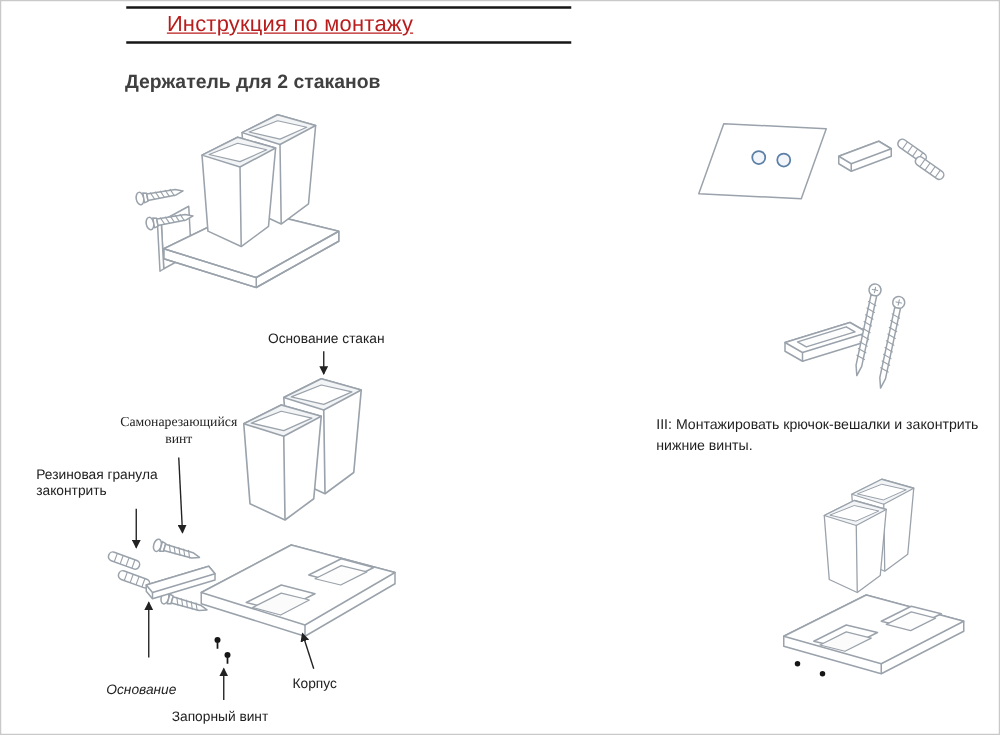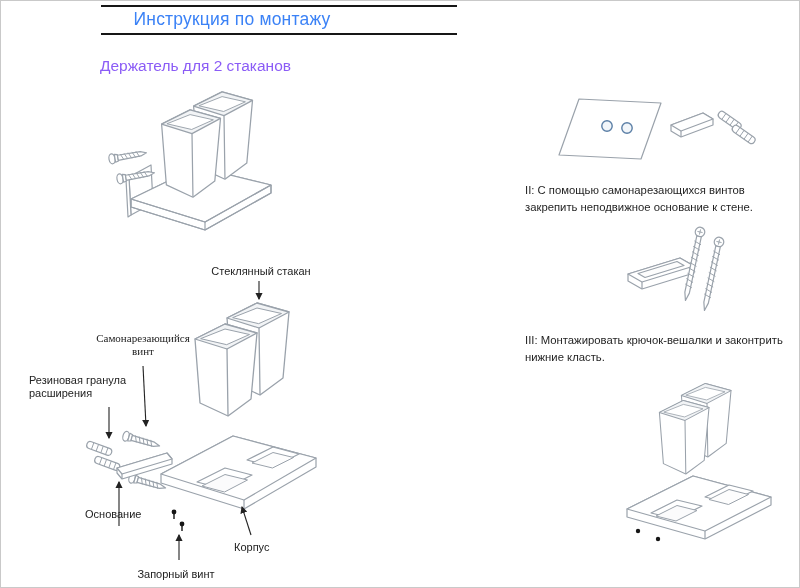--- a/index.html
+++ b/index.html
@@ -3,22 +3,22 @@
 <meta charset="utf-8">
 <style>
   * { margin:0; padding:0; box-sizing:border-box; }
   html,body { background:#ffffff; }
   body { font-family:"Liberation Sans", sans-serif; }
   .page {
     position:relative; width:800px; height:588px; background:#fff;
     border:1px solid #c9c9c9; overflow:hidden; color:#1f1f1f;
   }
   .rule { position:absolute; background:#161616; }
-  .title { position:absolute; font-size:17.5px; color:#3b82f6; text-align:center; letter-spacing:.2px; }
-  .subtitle { position:absolute; font-size:15.5px; color:#8b5cf6; }
+  .title { position:absolute; font-size:17.5px; color:#b91c1c; text-align:center; letter-spacing:.2px;text-decoration:underline; }
+  .subtitle { position:absolute; font-size:15.5px; color:#404040;font-weight:bold; }
   .lbl { position:absolute; font-size:11px; line-height:1.22; color:#222; }
   .step { position:absolute; font-size:11.3px; line-height:1.48; color:#1f1f1f; width:272px; }
   svg.fig { position:absolute; overflow:visible; }
 </style>
 </head>
 <body>
 
 <div class="page">
 
   <svg width="0" height="0" style="position:absolute">
@@ -110,62 +110,58 @@
     <g stroke="#222" stroke-width="1.1" fill="none">
       <path d="M238,27 L238,45" marker-end="url(#arrow)"></path>
       <path d="M122,112 L125,172" marker-end="url(#arrow)"></path>
       <path d="M88,153 L88,184" marker-end="url(#arrow)"></path>
       <path d="M98,272 L98,228" marker-end="url(#arrow)"></path>
       <path d="M230,281 L221,253" marker-end="url(#arrow)"></path>
       <path d="M158,306 L158,281" marker-end="url(#arrow)"></path>
     </g>
   </svg>
 
-  <div class="lbl" style="left:205px; top:264px; width:110px; text-align:center;">Стеклянный стакан</div>
+  <div class="lbl" style="left:205px; top:264px; width:110px; text-align:center;">Основание стакан</div>
   <div class="lbl" style="left:86px; top:331px; width:112px; text-align:center;font-family:Liberation Serif, serif;">Самонарезающийся винт</div>
-  <div class="lbl" style="left:28px; top:373px; width:98px;">Резиновая гранула расширения</div>
-  <div class="lbl" style="left:84px; top:507px;">Основание</div>
+  <div class="lbl" style="left:28px; top:373px; width:98px;">Резиновая гранула законтрить</div>
+  <div class="lbl" style="left:84px; top:545px;font-style:italic;">Основание</div>
   <div class="lbl" style="left:233px; top:540px;">Корпус</div>
   <div class="lbl" style="left:130px; top:567px; width:90px; text-align:center;">Запорный винт</div>
 
   <svg class="fig" style="left:540px; top:88px;" width="230" height="80" viewBox="0 0 230 80">
     <g stroke="#9aa2ab" stroke-width="1.2" stroke-linejoin="round">
       <path d="M38,10 L120,14 L100,70 L18,66 Z" fill="#fff"></path>
     </g>
     <g stroke="#5b7fa6" stroke-width="1.4">
       <circle cx="66" cy="37" r="5.2" fill="#f2f6fa"></circle>
       <circle cx="86" cy="39" r="5.2" fill="#f2f6fa"></circle>
     </g>
     <g stroke="#9aa2ab" stroke-width="1.2" stroke-linejoin="round">
       <path d="M130,36 L162,24 L172,30 L172,36 L140,48 L130,42 Z" fill="#fff"></path>
       <path d="M130,36 L162,24 L172,30 L140,42 Z" fill="#fff"></path>
       <path d="M140,42 L140,48" fill="none"></path>
     </g>
     <use href="#anchor-shape" transform="translate(178,24) rotate(35)"></use>
     <use href="#anchor-shape" transform="translate(192,38) rotate(35)"></use>
   </svg>
 
-  <div class="step" style="left:524px; top:181px;">
-    <span class="num">II:</span>
-    <span>С помощью самонарезающихся винтов закрепить неподвижное основание к стене.</span>
-  </div>
   <svg class="fig" style="left:615px; top:225px;" width="130" height="95" viewBox="0 0 130 95">
     <g stroke="#9aa2ab" stroke-width="1.2" stroke-linejoin="round">
       <path d="M12,48 L64,32 L78,40 L78,47 L26,63 L12,55 Z" fill="#fff"></path>
       <path d="M12,48 L64,32 L78,40 L26,56 Z" fill="#fff"></path>
       <path d="M26,56 L26,63" fill="none"></path>
       <path d="M22,47.5 L61,35.5 L68,39.5 L29,51.5 Z" fill="#fdfdfd"></path>
     </g>
     <use href="#screw-long" transform="translate(84,6) rotate(12)"></use>
     <use href="#screw-long" transform="translate(103,16) rotate(12)"></use>
   </svg>
 
   <div class="step" style="left:524px; top:331px;">
     <span class="num">III:</span>
-    <span>Монтажировать крючок-вешалки и законтрить нижние класть.</span>
+    <span>Монтажировать крючок-вешалки и законтрить нижние винты.</span>
   </div>
   <svg class="fig" style="left:612px; top:372px;" width="180" height="180" viewBox="0 0 180 180">
     <use href="#cup-shape" transform="translate(62,8) scale(0.8)"></use>
     <use href="#cup-shape" transform="translate(40,25) scale(0.8)"></use>
     <g stroke="#9aa2ab" stroke-width="1.2" stroke-linejoin="round">
       <path d="M14,136 L80,103 L158,124 L158,132 L92,166 L14,144 Z" fill="#fff"></path>
       <path d="M14,136 L80,103 L158,124 L92,158 Z" fill="#fff"></path>
       <path d="M92,158 L92,166" fill="none"></path>
       <path d="M92,124 L116,112 L140,118 L116,130 Z" fill="#fff"></path>
       <path d="M96,126.5 L116,116.5 L135.5,121.5 L115.5,131.5 Z" fill="#fdfdfd" stroke-width="1"></path>

